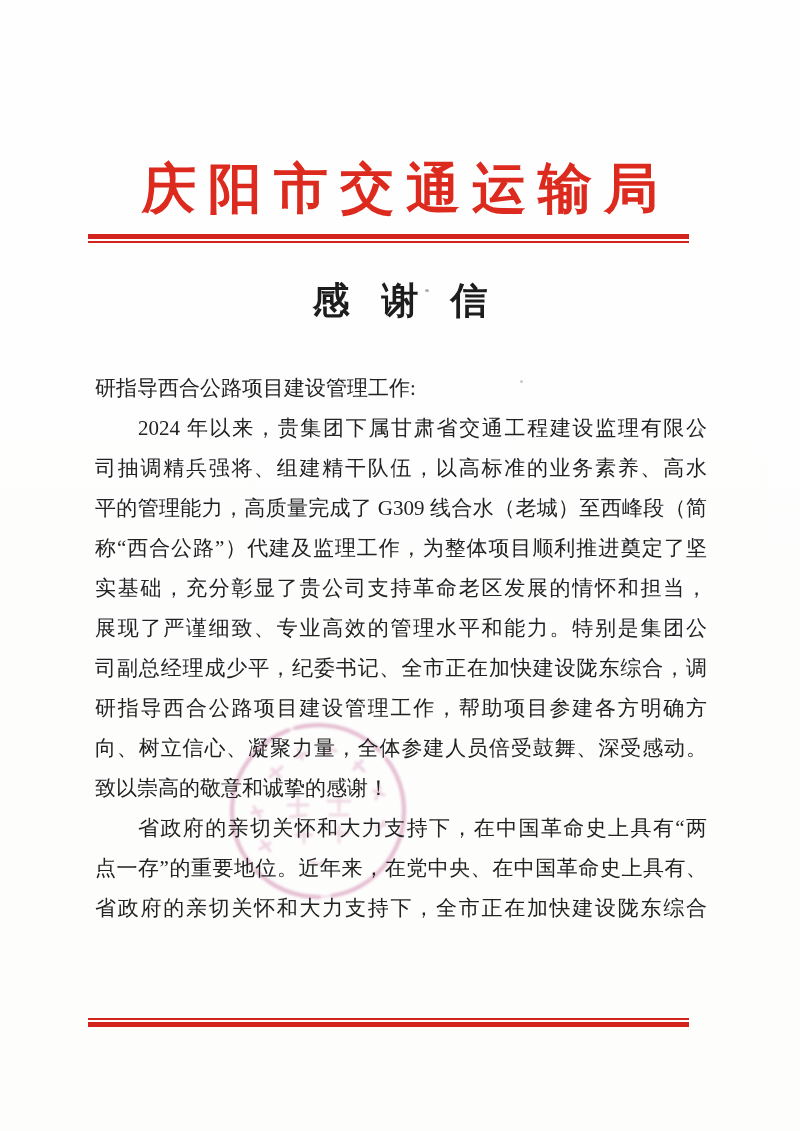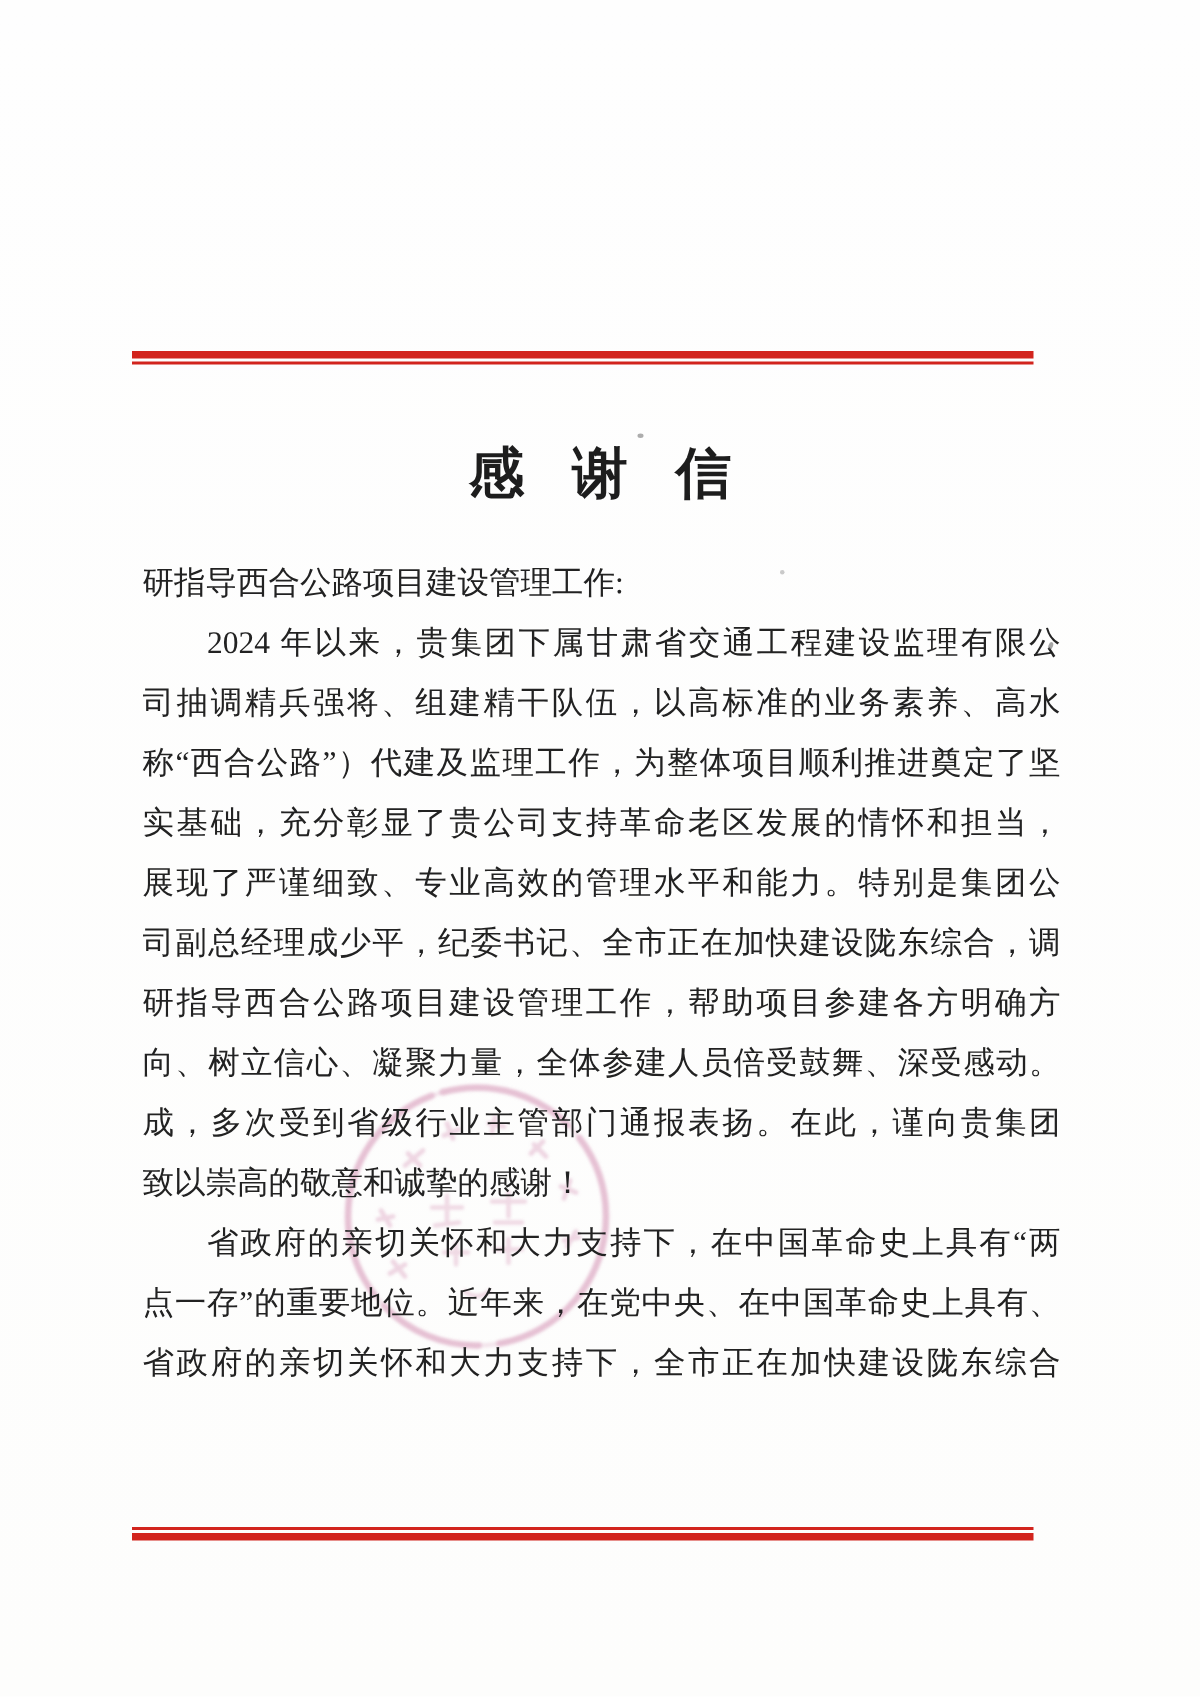--- a/index.html
+++ b/index.html
@@ -27,21 +27,21 @@
   .rule-header { top:234px; }
   .rule-header .thick { height:5px; background:#d2241d; }
   .rule-header .gap   { height:2px; }
   .rule-header .thin  { height:2px; background:#d2241d; }
   .rule-footer { top:1018px; }
   .rule-footer .thin  { height:2px; background:#d2241d; }
   .rule-footer .gap   { height:2px; }
   .rule-footer .thick { height:5px; background:#d2241d; }
   
   .doc-title {
-    position:absolute; top:296px; left:0; width:800px; height:42px;
+    position:absolute; top:280px; left:0; width:800px; height:42px;
     line-height:42px; text-align:center;
     font-size:37px; font-weight:700; color:#1d1d1d;
     letter-spacing:32px; text-indent:32px;
     white-space:nowrap;
   }
   
   .body-lines {
     position:absolute; top:368px; left:95px; width:612px;
     color:#222222;
   }
@@ -65,20 +65,21 @@
   .speck { position:absolute; background:#6a6a6a; border-radius:50%; opacity:.55; }
   .speck.s1 { left:425px; top:289px; width:4px; height:3px; }
   .speck.s2 { left:520px; top:380px; width:3px; height:3px; opacity:.35; }
   .speck.s3 { left:699px; top:428px; width:3px; height:5px; opacity:.6; transform:rotate(20deg); }
 </style>
 </head>
 <body>
 
 <div class="page">
 
+  <div class="letterhead">庆阳市交通运输局</div>
 
   <div class="rule rule-header">
     <div class="thick"></div>
     <div class="gap"></div>
     <div class="thin"></div>
   </div>
 
   <div class="doc-title">感谢信</div>
 
   <svg class="seal" viewBox="0 0 184 184" xmlns="http://www.w3.org/2000/svg">
@@ -109,27 +110,27 @@
         <path d="M104 114 h18 m-9 -7 v16"></path>
         <path d="M84 142 q8 6 16 0"></path>
       </g>
     </g>
   </svg>
 
   <div class="body-lines">
       <div class="line">研指导西合公路项目建设管理工作:</div>
       <div class="line indent justify">2024 年以来，贵集团下属甘肃省交通工程建设监理有限公</div>
       <div class="line justify">司抽调精兵强将、组建精干队伍，以高标准的业务素养、高水</div>
+      <div class="line justify">平的管理能力，高质量完成了 G309 线合水（老城）至西峰段（简</div>
       <div class="line justify">称“西合公路”）代建及监理工作，为整体项目顺利推进奠定了坚</div>
       <div class="line justify">实基础，充分彰显了贵公司支持革命老区发展的情怀和担当，</div>
       <div class="line justify">展现了严谨细致、专业高效的管理水平和能力。特别是集团公</div>
       <div class="line justify">司副总经理成少平，纪委书记、全市正在加快建设陇东综合，调</div>
       <div class="line justify">研指导西合公路项目建设管理工作，帮助项目参建各方明确方</div>
       <div class="line justify">向、树立信心、凝聚力量，全体参建人员倍受鼓舞、深受感动。</div>
-      <div class="line justify">成，多次受到省级行业主管部门通报表扬。在此，谨向贵集团</div>
       <div class="line">致以崇高的敬意和诚挚的感谢！</div>
       <div class="line indent justify">省政府的亲切关怀和大力支持下，在中国革命史上具有“两</div>
       <div class="line justify">点一存”的重要地位。近年来，在党中央、在中国革命史上具有、</div>
       <div class="line justify">省政府的亲切关怀和大力支持下，全市正在加快建设陇东综合</div>
     </div>
 
   <div class="rule rule-footer">
     <div class="thin"></div>
     <div class="gap"></div>
     <div class="thick"></div>

